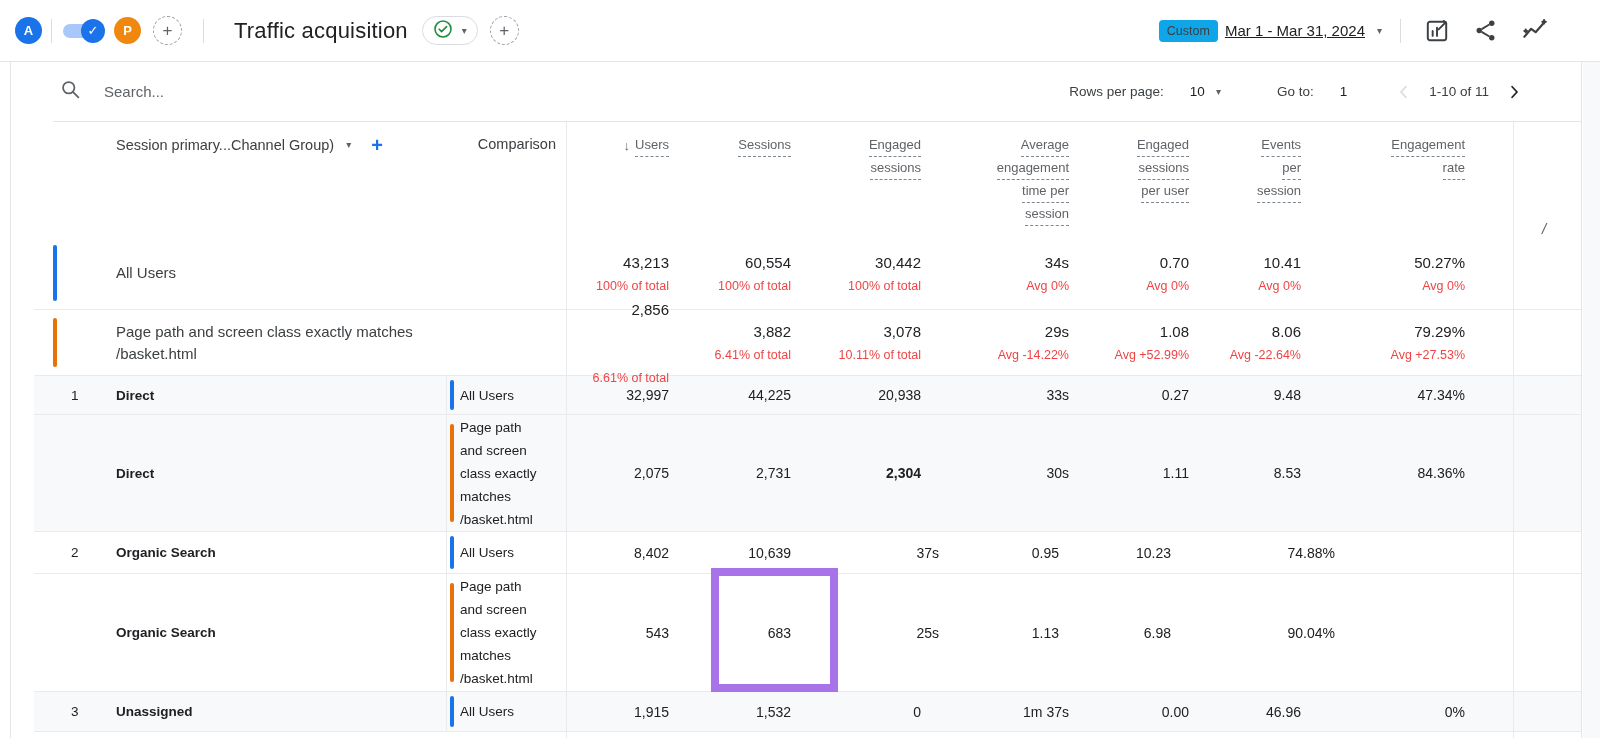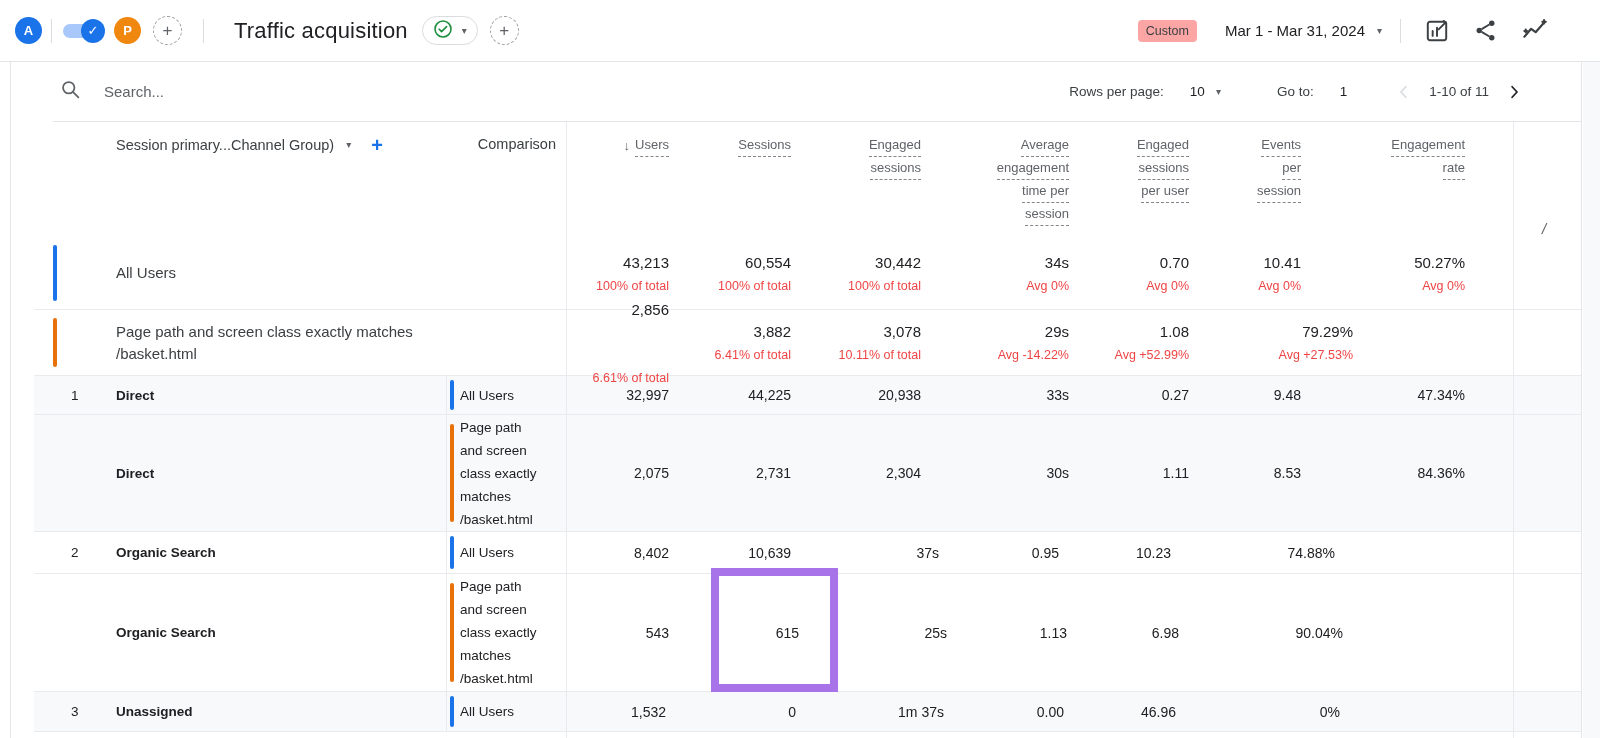--- a/index.html
+++ b/index.html
@@ -22,22 +22,22 @@
   .toggle .knob{position:absolute;right:0;top:1px;width:24px;height:24px;border-radius:50%;background:#1a73e8;
     color:#fff;font-size:13px;display:flex;align-items:center;justify-content:center;}
   .dashed-add{width:29px;height:29px;border-radius:50%;border:1px dashed #9aa0a6;color:#5f6368;
     font-size:17px;display:flex;align-items:center;justify-content:center;margin-left:12px;flex:none;}
   .d2{margin-left:21px;}
   .report-title{margin-left:30px;font-size:22px;color:#202124;letter-spacing:.2px;white-space:nowrap;}
   .status-pill{margin-left:14px;height:29px;padding:0 10px;border:1px solid #dadce0;border-radius:15px;
     background:#fff;display:flex;align-items:center;gap:9px;}
   .caret{font-size:10px;color:#5f6368;line-height:1;}
   .right-group{margin-left:auto;display:flex;align-items:center;}
-  .custom-badge{background:#fca5a5;border-radius:4px;padding:4px 8px;font-size:12.5px;color:#3c4043;}
-  .date-text{margin-left:28px;font-size:15px;color:#202124;white-space:nowrap;}
+  .custom-badge{background:#0ea5e9;border-radius:4px;padding:4px 8px;font-size:12.5px;color:#3c4043;}
+  .date-text{margin-left:7px;font-size:15px;color:#202124;white-space:nowrap;text-decoration:underline;}
   .date-caret{margin-left:12px;}
   .d3{margin-left:18px;}
   .abicon{margin-left:22px;width:27px;height:27px;display:flex;align-items:center;justify-content:center;}
   .abicon svg{display:block;}
   
   .card{position:absolute;top:62px;left:10px;width:1572px;bottom:0;background:#fff;
     border-left:1px solid #e3e5e8;border-right:1px solid #e3e5e8;}
   .right-strip{position:absolute;top:62px;right:0;width:17px;bottom:0;background:#f8f9fa;}
   
   .searchrow{position:absolute;top:0;left:42px;right:0;height:60px;border-bottom:1px solid #e3e5e8;
@@ -318,20 +318,24 @@
           <div class="s-sub">10.11% of total</div>
         </div>
         <div class="s-val" style="width: 148px; padding-right: 22px;">
           <div class="s-main">29s</div>
           <div class="s-sub">Avg -14.22%</div>
         </div>
         <div class="s-val" style="width: 120px; padding-right: 22px;">
           <div class="s-main">1.08</div>
           <div class="s-sub">Avg +52.99%</div>
         </div>
+        <div class="s-val" style="width: 112px; padding-right: 22px;">
+          <div class="s-main">8.06</div>
+          <div class="s-sub">Avg -22.64%</div>
+        </div>
         <div class="s-val" style="width: 190px; padding-right: 48px;">
           <div class="s-main">79.29%</div>
           <div class="s-sub">Avg +27.53%</div>
         </div>
       </div>
       <div class="trow shaded" style="height: 39px;">
         <div class="cell-dim">
           <div class="rownum">1</div>
           <div class="chname">Direct</div>
         </div>
@@ -358,21 +362,21 @@
           <div class="comp-label">
             <div>Page path</div>
             <div>and screen</div>
             <div>class exactly</div>
             <div>matches</div>
             <div>/basket.html</div>
           </div>
         </div>
         <div class="cell-val" style="width: 125px; padding-right: 22px;">2,075</div>
         <div class="cell-val" style="width: 122px; padding-right: 22px;">2,731</div>
-        <div class="cell-val" style="width: 130px; padding-right: 22px;">2,304</div>
+        <div class="cell-val" style="width: 130px; padding-right: 22px; font-weight: bold;">2,304</div>
         <div class="cell-val" style="width: 148px; padding-right: 22px;">30s</div>
         <div class="cell-val" style="width: 120px; padding-right: 22px;">1.11</div>
         <div class="cell-val" style="width: 112px; padding-right: 22px;">8.53</div>
         <div class="cell-val" style="width: 190px; padding-right: 48px;">84.36%</div>
       </div>
       <div class="trow" style="height: 42px;">
         <div class="cell-dim">
           <div class="rownum">2</div>
           <div class="chname">Organic Search</div>
         </div>
@@ -397,37 +401,38 @@
           <div class="bar tallbar" style="background: rgb(232, 113, 10);"></div>
           <div class="comp-label">
             <div>Page path</div>
             <div>and screen</div>
             <div>class exactly</div>
             <div>matches</div>
             <div>/basket.html</div>
           </div>
         </div>
         <div class="cell-val" style="width: 125px; padding-right: 22px;">543</div>
-        <div class="cell-val" style="width: 130px; padding-right: 22px;">615</div>
+        <div class="cell-val" style="width: 122px; padding-right: 22px;">683</div>
         <div class="cell-val" style="width: 148px; padding-right: 22px;">25s</div>
         <div class="cell-val" style="width: 120px; padding-right: 22px;">1.13</div>
         <div class="cell-val" style="width: 112px; padding-right: 22px;">6.98</div>
         <div class="cell-val" style="width: 190px; padding-right: 48px;">90.04%</div>
       </div>
       <div class="trow shaded" style="height: 40px;">
         <div class="cell-dim">
           <div class="rownum">3</div>
           <div class="chname">Unassigned</div>
         </div>
         <div class="cell-comp">
           <div class="bar" style="background: rgb(26, 115, 232);"></div>
           <div class="comp-label">
             <div>All Users</div>
           </div>
         </div>
+        <div class="cell-val" style="width: 125px; padding-right: 22px;">1,915</div>
         <div class="cell-val" style="width: 122px; padding-right: 22px;">1,532</div>
         <div class="cell-val" style="width: 130px; padding-right: 22px;">0</div>
         <div class="cell-val" style="width: 148px; padding-right: 22px;">1m 37s</div>
         <div class="cell-val" style="width: 120px; padding-right: 22px;">0.00</div>
         <div class="cell-val" style="width: 112px; padding-right: 22px;">46.96</div>
         <div class="cell-val" style="width: 190px; padding-right: 48px;">0%</div>
       </div>
     </div>
 
   <div class="vl vl-metrics"></div>

